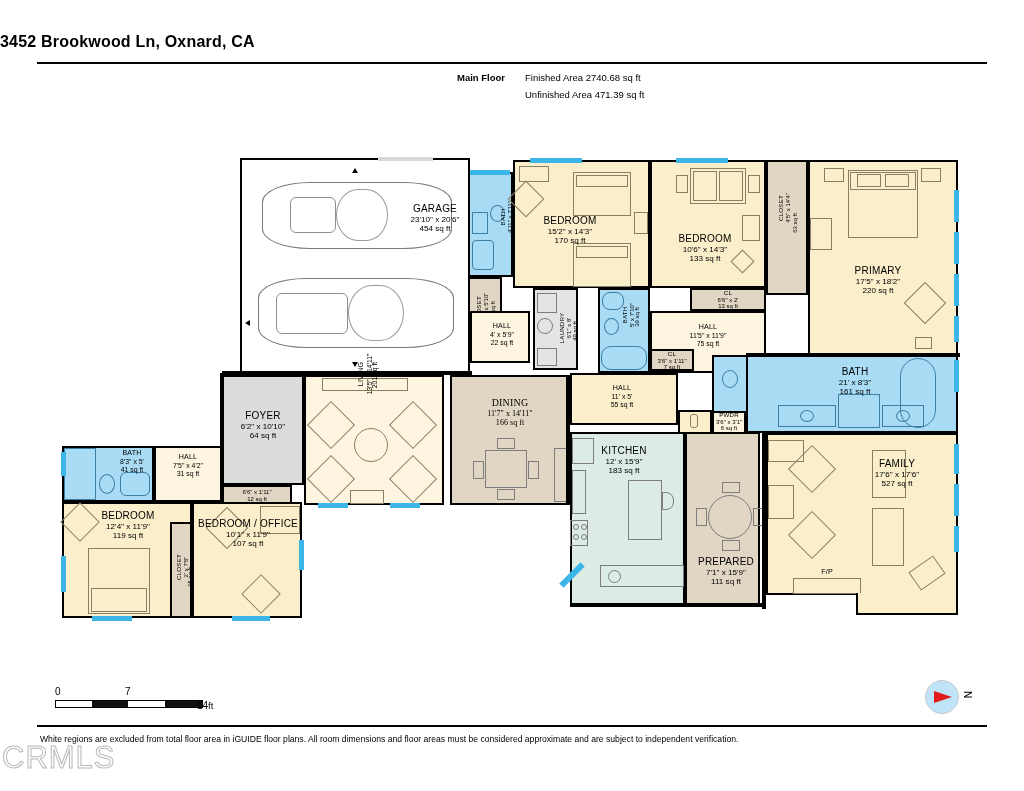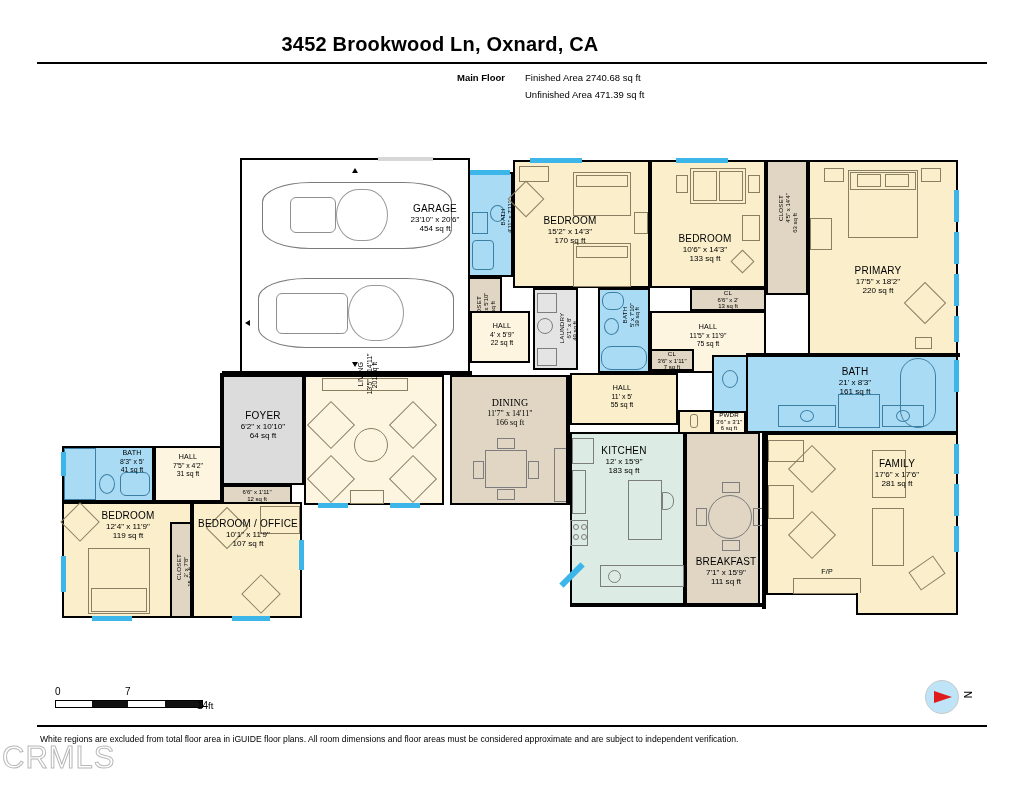--- a/index.html
+++ b/index.html
@@ -5,22 +5,22 @@
   html,body{margin:0;padding:0;}
   body{
     width:1024px;height:791px;background:#ffffff;
     font-family:"Liberation Sans",sans-serif;
     color:#000;position:relative;overflow:hidden;
   }
   #stage{position:relative;width:1024px;height:791px;}
 
   
   .title{
-    position:absolute;left:0;top:33px;width:880px;text-align:center;
-    font-size:20px;font-weight:bold;letter-spacing:.2px;
+    position:absolute;left:0;top:33px;width:880px;text-align:left;
+    font-size:16px;font-weight:bold;letter-spacing:.2px;
   }
   .hr-top{position:absolute;left:37px;top:62px;width:950px;height:2px;background:#000;}
   .mf-label{position:absolute;left:457px;top:72px;font-size:9.5px;font-weight:bold;}
   .mf-fin{position:absolute;left:525px;top:72px;font-size:9.5px;}
   .mf-unf{position:absolute;left:525px;top:89px;font-size:9.5px;}
   .scalebar{position:absolute;left:55px;top:700px;width:148px;height:8px;
             border:1px solid #000;background:#fff;box-sizing:border-box;}
   .scaleseg{position:absolute;top:0;height:6px;background:#111;}
   .scalenum{position:absolute;font-size:10px;top:686px;}
   .scaleft{position:absolute;left:208px;top:700px;font-size:9.5px;}
@@ -330,37 +330,37 @@
     </div>
     <div class="win" style="left:569px;top:560px;width:6px;height:30px;transform:rotate(45deg);"></div>
 
     <div class="rm fill-tan" style="left:685px;top:432px;width:75px;height:175px;"></div>
     <div class="f2 round" style="left:708px;top:495px;width:44px;height:44px;"></div>
     <div class="f2" style="left:722px;top:482px;width:18px;height:11px;"></div>
     <div class="f2" style="left:722px;top:540px;width:18px;height:11px;"></div>
     <div class="f2" style="left:696px;top:508px;width:11px;height:18px;"></div>
     <div class="f2" style="left:753px;top:508px;width:11px;height:18px;"></div>
     <div class="lbl" style="left:690px;top:556px;width:72px;">
-      <div class="nm">BREAKFAST</div>
+      <div class="nm">PREPARED</div>
       <div class="dm">7'1" x 15'9"</div>
       <div class="dm">111 sq ft</div>
     </div>
 
     <div class="rm fill-beige" style="left:766px;top:433px;width:192px;height:162px;"></div>
     <div class="f" style="left:768px;top:440px;width:36px;height:22px;"></div>
     <div class="f" style="left:768px;top:485px;width:26px;height:34px;"></div>
     <div class="f" style="left:795px;top:452px;width:34px;height:34px;transform:rotate(45deg);"></div>
     <div class="f" style="left:795px;top:518px;width:34px;height:34px;transform:rotate(45deg);"></div>
     <div class="f" style="left:872px;top:508px;width:32px;height:58px;"></div>
     <div class="f" style="left:912px;top:562px;width:30px;height:22px;transform:rotate(-35deg);"></div>
     <div class="f" style="left:872px;top:450px;width:34px;height:48px;"></div>
     <div class="lbl" style="left:857px;top:458px;width:80px;">
       <div class="nm">FAMILY</div>
       <div class="dm">17'6" x 17'6"</div>
-      <div class="dm">281 sq ft</div>
+      <div class="dm">527 sq ft</div>
     </div>
     <div class="lbl sm" style="left:812px;top:569px;width:30px;">
       <div class="nm">F/P</div>
     </div>
     <div class="f" style="left:793px;top:578px;width:68px;height:16px;"></div>
     <div class="win" style="left:954px;top:444px;width:5px;height:30px;"></div>
     <div class="win" style="left:954px;top:484px;width:5px;height:32px;"></div>
     <div class="win" style="left:954px;top:526px;width:5px;height:26px;"></div>
     <div class="rm fill-beige noborder" style="left:856px;top:593px;width:102px;height:22px;border:2px solid #000;border-top:none;"></div>
 

